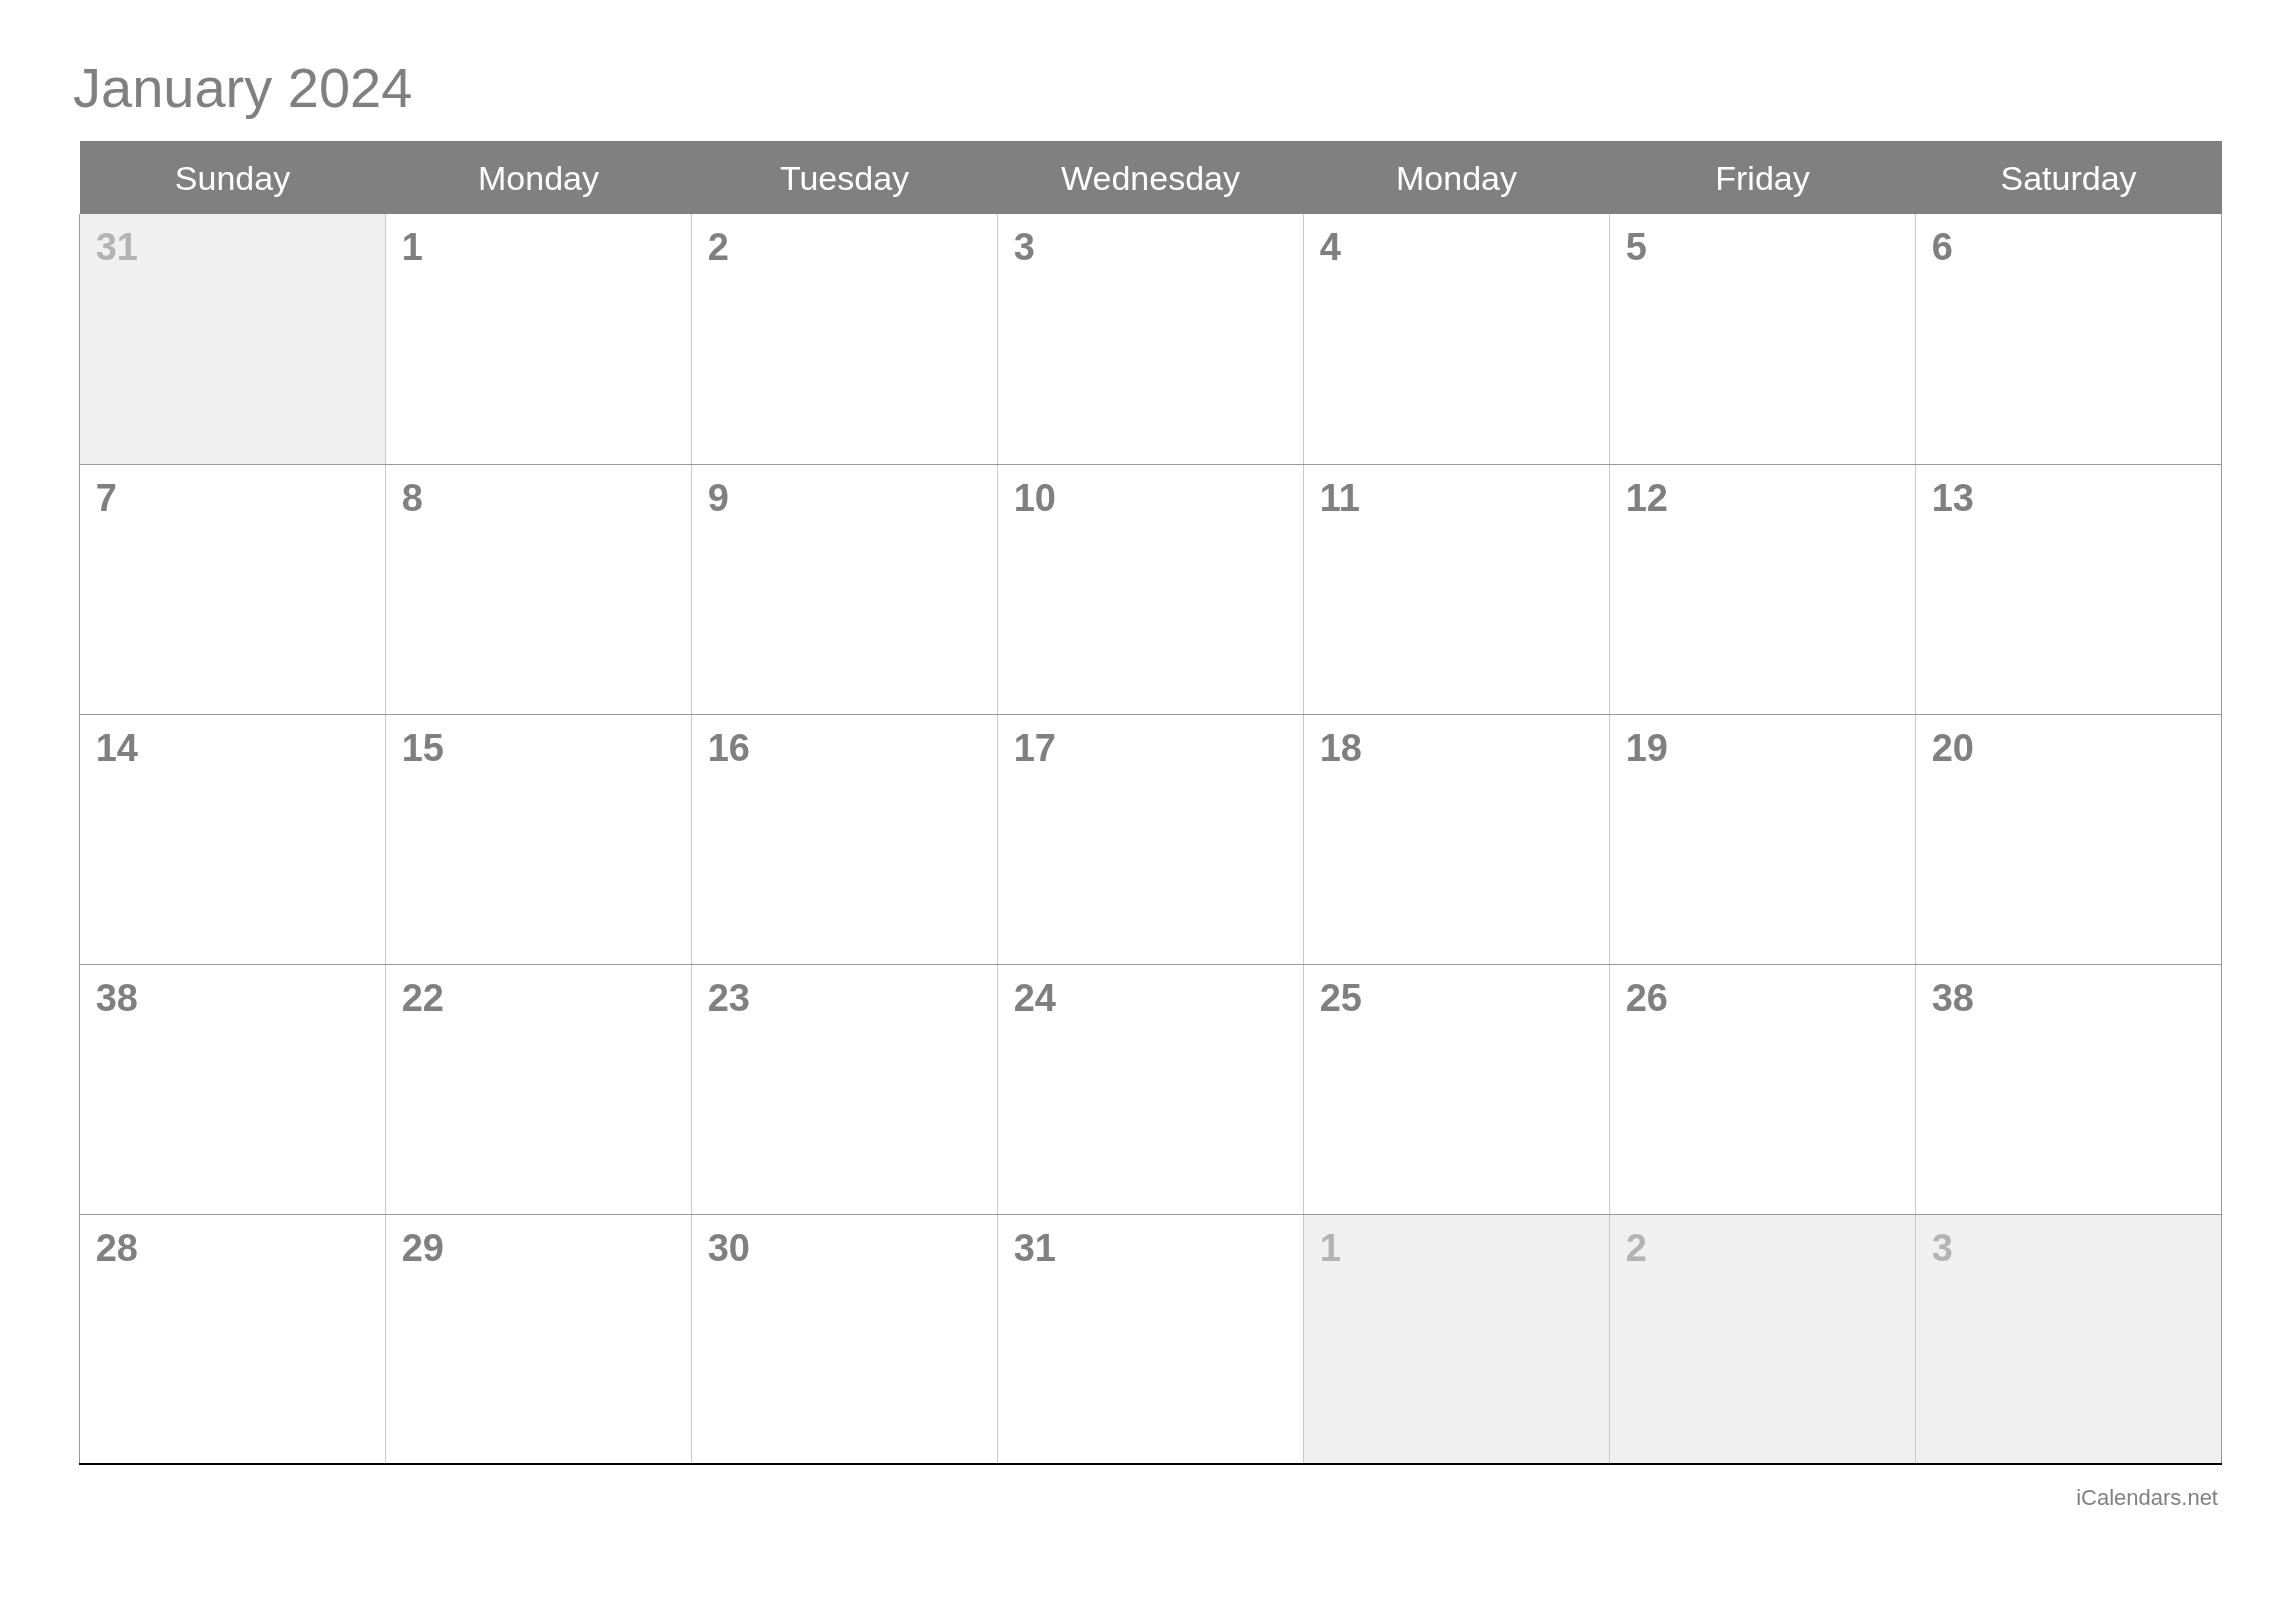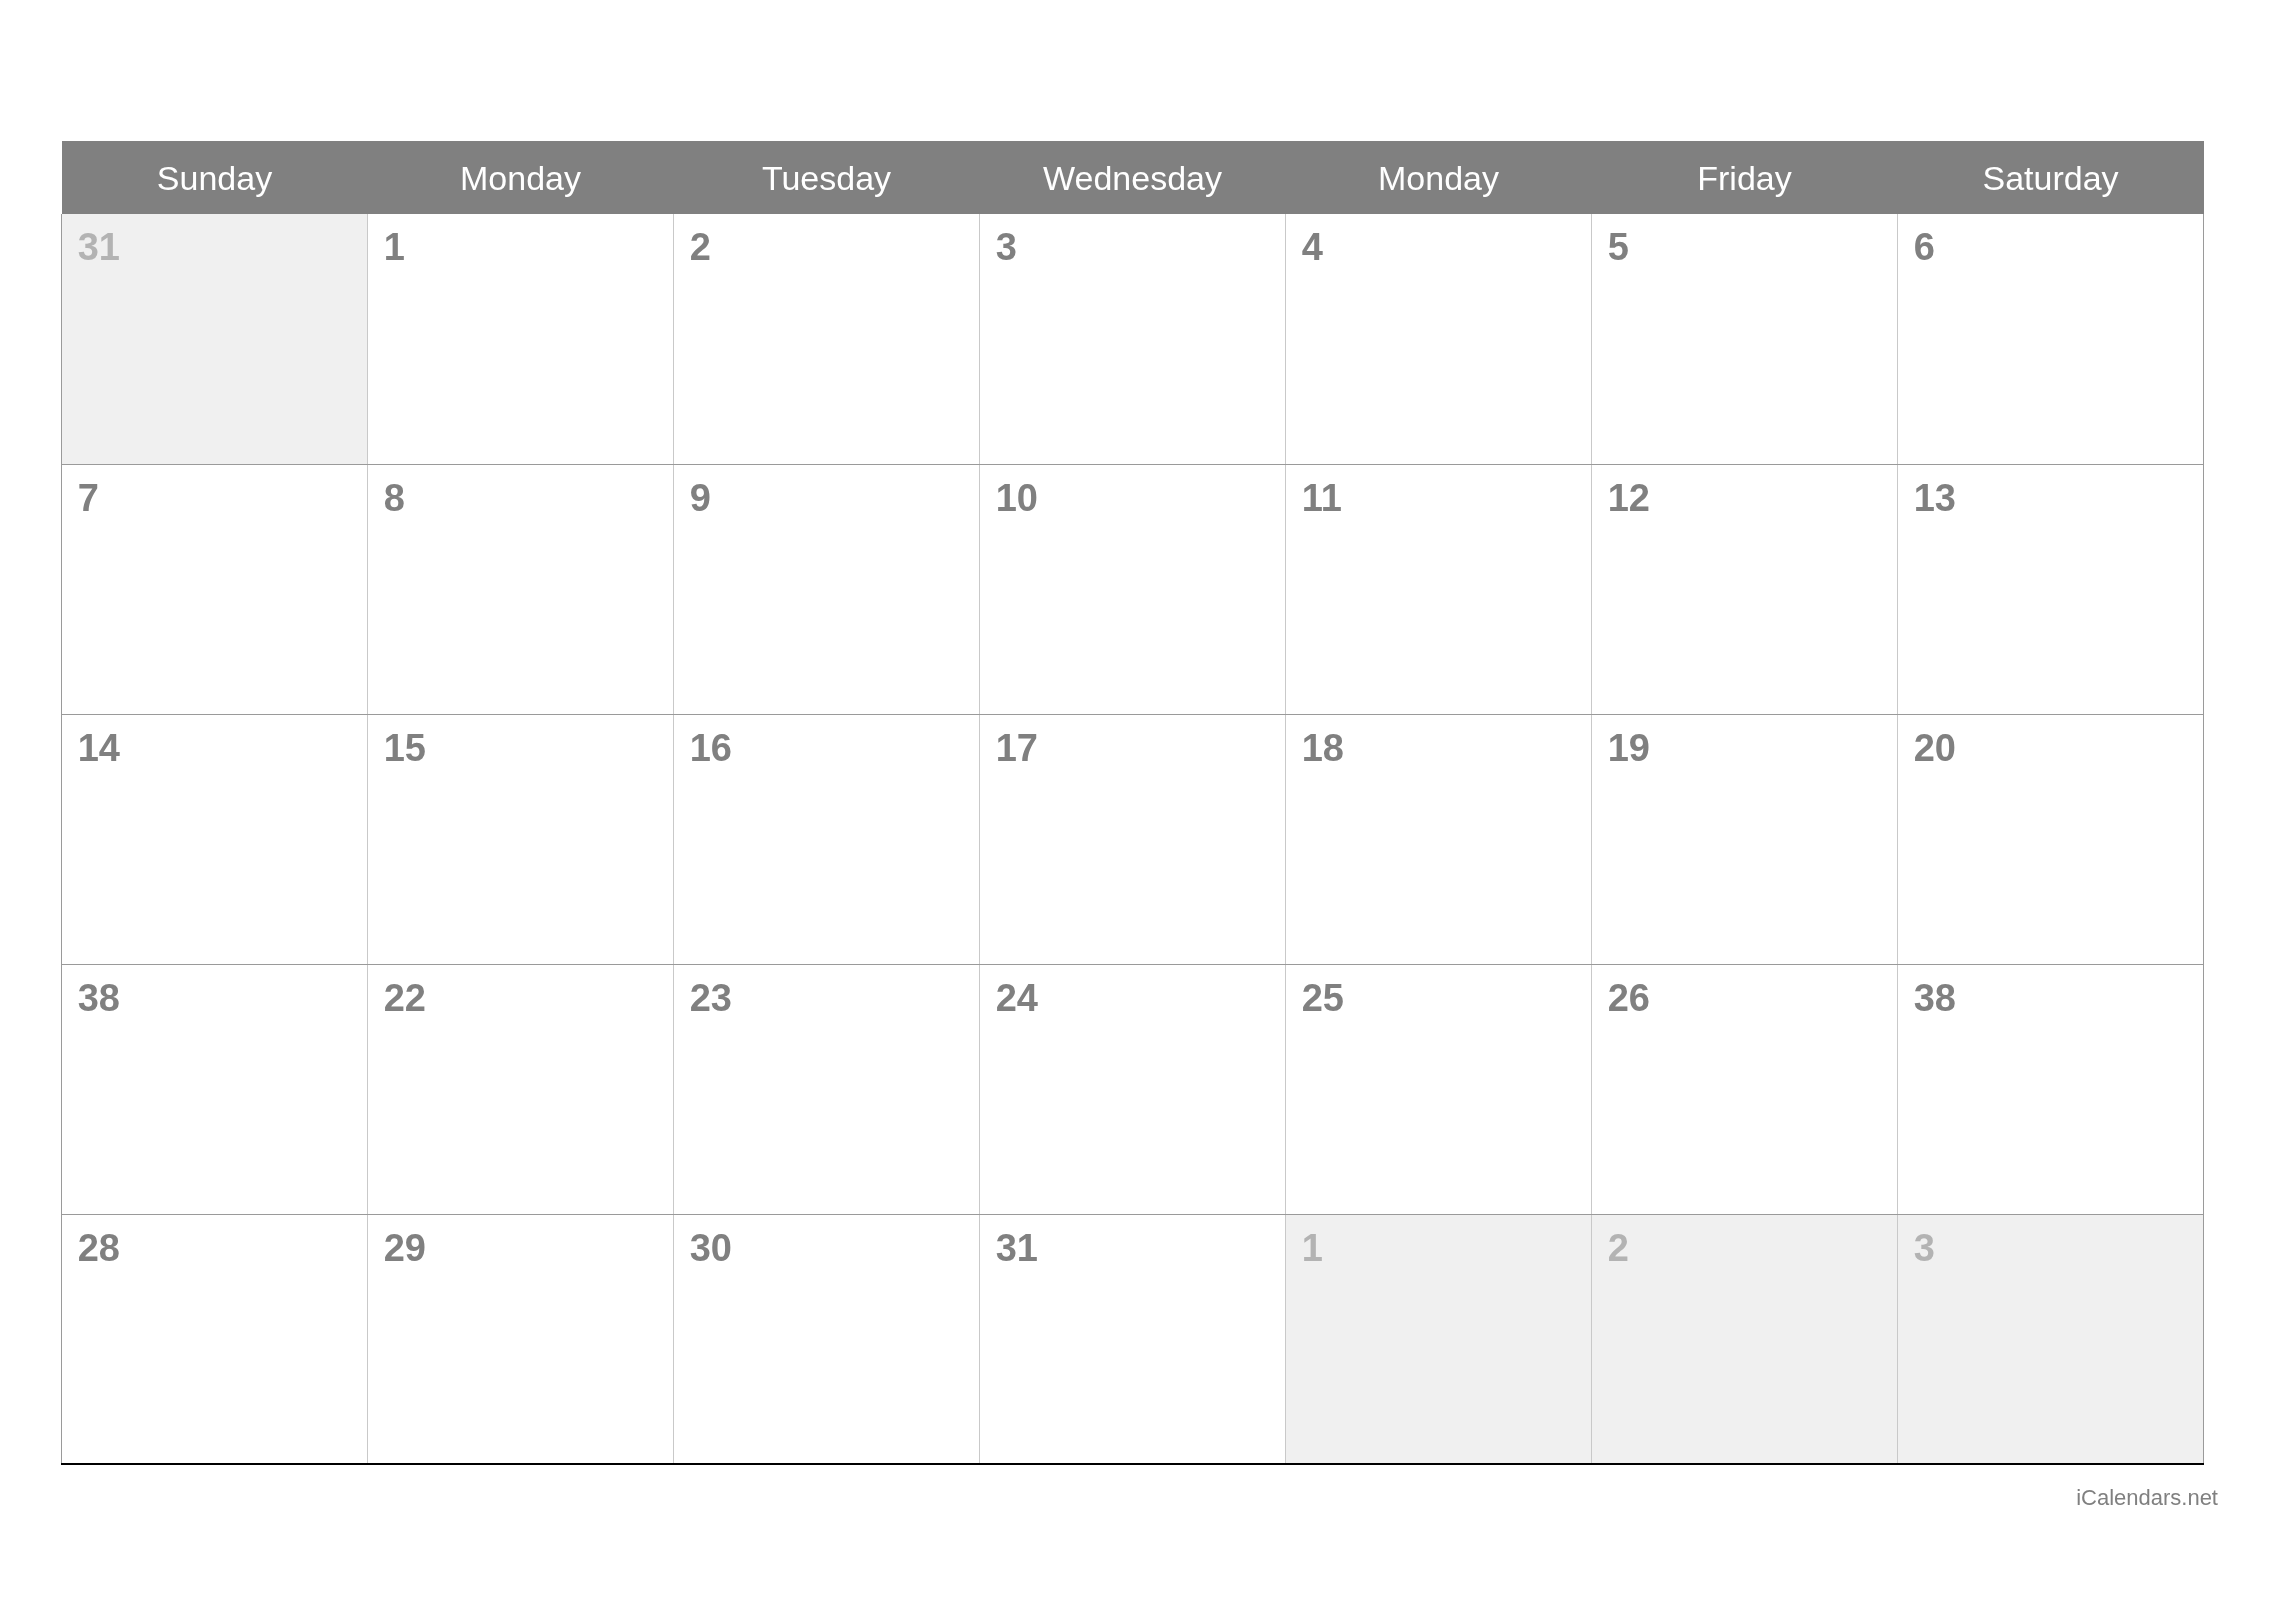--- a/index.html
+++ b/index.html
@@ -31,21 +31,21 @@
     line-height: 63px;
     color: #808080;
     font-weight: 400;
     letter-spacing: 0px;
     white-space: nowrap;
   }
 
   
   .calendar {
     position: absolute;
-    left: 61px;
+    left: 79px;
     top: 141px;
     width: 2140px;
     border-collapse: collapse;
     table-layout: fixed;
     padding-left: 48px;
   }
 
   .calendar col { width: 306px; }
 
   
@@ -107,20 +107,21 @@
     color: #808080;
     text-align: right;
     white-space: nowrap;
   }
 </style>
 </head>
 <body>
 
 <div class="page">
 
+  <div class="cal-title">January 2024</div>
 
   <table class="calendar">
     <colgroup>
       <col>
         <col>
         <col>
         <col>
         <col>
         <col>
         <col>

